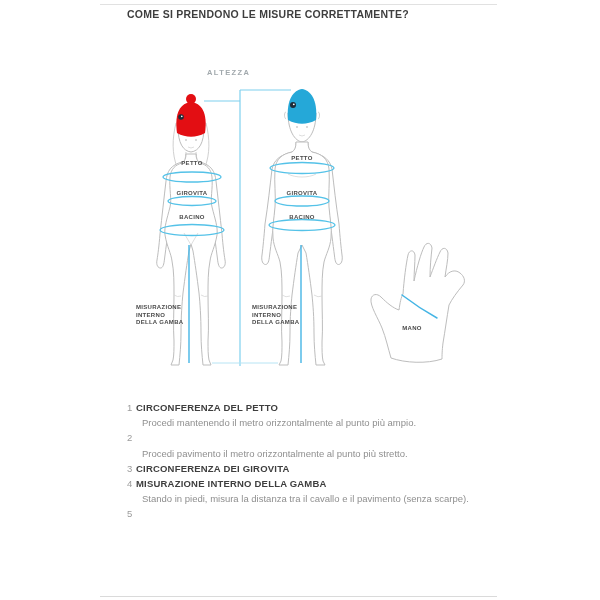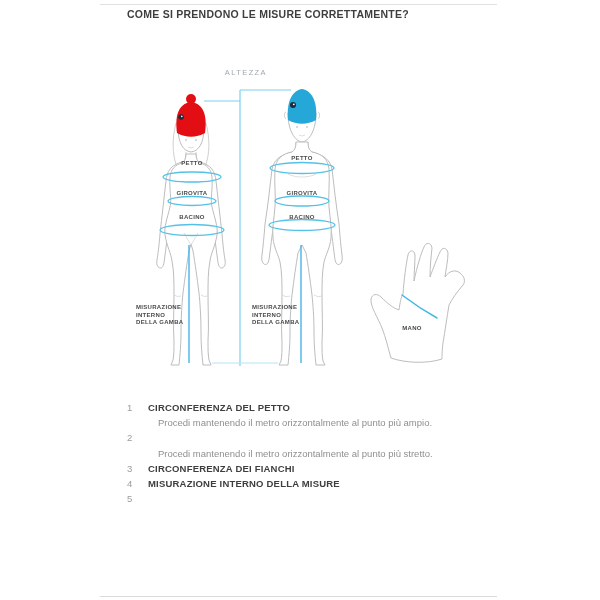--- a/index.html
+++ b/index.html
@@ -20,29 +20,29 @@
   .hint{fill:none;stroke:#d6d6d6;stroke-width:0.8;}
   .measure-ellipse{fill:none;stroke:#54c2e8;stroke-width:1.3;}
   .alt-line{stroke:#7fd0ee;stroke-width:1.2;fill:none;}
   .floor-line{stroke:#b7e4f4;stroke-width:1;fill:none;}
   .inseam-line{stroke:#45b5e5;stroke-width:1.4;fill:none;}
   .knuckle-line{stroke:#45b5e5;stroke-width:1.5;fill:none;stroke-linecap:round;}
 
   .diag-label{position:absolute;font-size:6px;font-weight:bold;color:#4a4a4a;
               letter-spacing:0.3px;text-align:center;line-height:7.5px;}
   .diag-label.left{text-align:left;}
-  #altezza-label{position:absolute;font-size:7.5px;font-weight:400;color:#a2a9ad;
-                 letter-spacing:1.4px;text-align:right;}
+  #altezza-label{position:absolute;font-size:7.5px;font-weight:700;color:#a2a9ad;
+                 letter-spacing:1.4px;text-align:left;}
 
   #instructions{position:absolute;left:127px;top:400px;width:368px;
                 font-size:9.5px;line-height:15.2px;}
   .item-head{display:flex;}
   .num{color:#9b9b9b;width:9px;flex:none;}
-  .ititle{font-weight:bold;color:#3e3e3e;letter-spacing:0.2px;margin-left:12px;text-align:center;}
-  .idesc{margin:0 0 0 31px;color:#8f8f8f;width:355px;}
+  .ititle{font-weight:bold;color:#3e3e3e;letter-spacing:0.2px;margin-left:0;text-align:center;}
+  .idesc{margin:0 0 0 15px;color:#8f8f8f;width:355px;}
 </style>
 </head>
 <body>
 
 <div id="page">
 
   <div id="rule-top" class="rule"></div>
   <div id="title">COME SI PRENDONO LE MISURE CORRETTAMENTE?</div>
 
   <svg id="figure-svg" viewBox="0 0 410 340">
@@ -133,35 +133,36 @@
         <span class="num">1</span>
         <span class="ititle">CIRCONFERENZA DEL PETTO</span>
       </div>
       <p class="idesc">Procedi mantenendo il metro orizzontalmente al punto più ampio.</p>
     </div>
 
     <div class="item">
       <div class="item-head">
         <span class="num">2</span>
       </div>
-      <p class="idesc">Procedi mantenendo il metro orizzontalmente al punto più stretto.</p>
+      <p class="idesc">Procedi pavimento il metro orizzontalmente al punto più stretto.</p>
     </div>
 
     <div class="item">
       <div class="item-head">
         <span class="num">3</span>
-        <span class="ititle">CIRCONFERENZA DEI FIANCHI</span>
+        <span class="ititle">CIRCONFERENZA DEI GIROVITA</span>
       </div>
     </div>
 
     <div class="item">
       <div class="item-head">
         <span class="num">4</span>
-        <span class="ititle">MISURAZIONE INTERNO DELLA MISURE</span>
+        <span class="ititle">MISURAZIONE INTERNO DELLA GAMBA</span>
       </div>
+      <p class="idesc">Stando in piedi, misura la distanza tra il cavallo e il pavimento (senza scarpe).</p>
     </div>
 
     <div class="item">
       <div class="item-head">
         <span class="num">5</span>
       </div>
     </div>
 
   </div>
 

